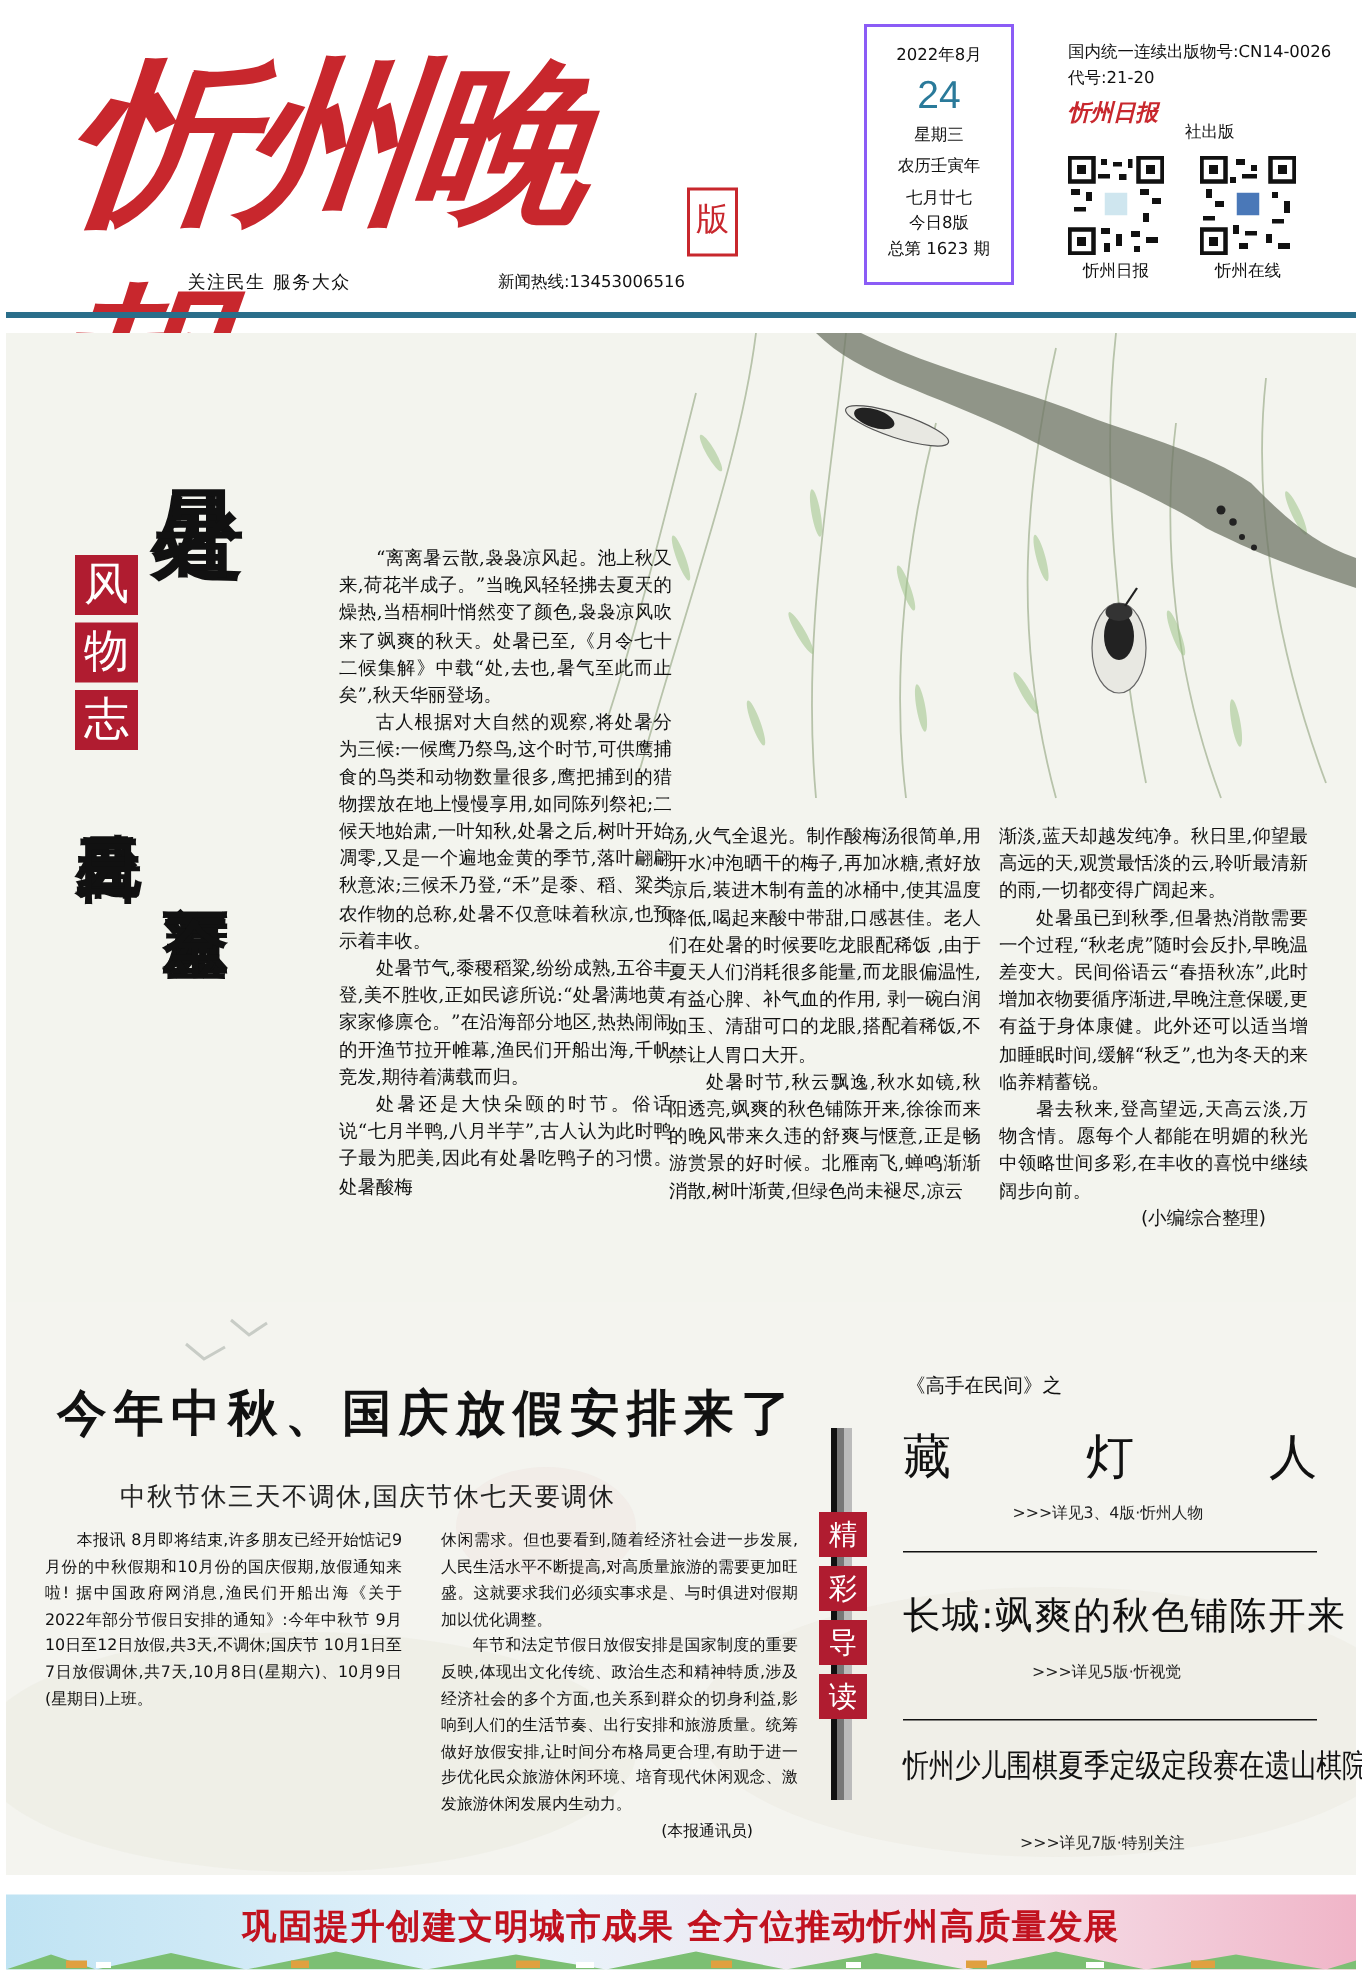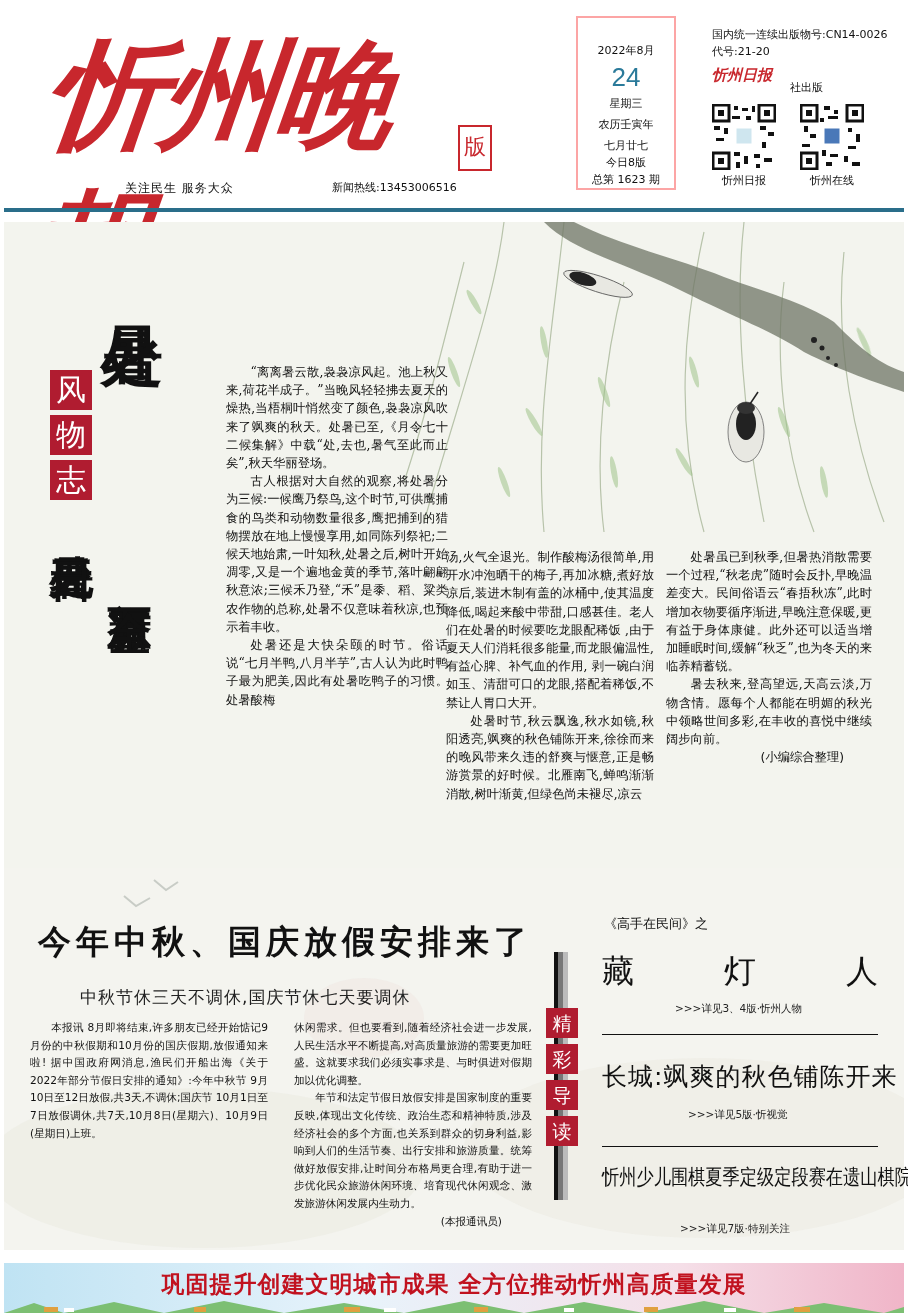--- a/index.html
+++ b/index.html
@@ -4,21 +4,21 @@
 <style>
   html,body{margin:0;padding:0;}
   body{width:908px;height:1315px;background:#ffffff;position:relative;overflow:hidden;font-family:"DejaVu Sans",sans-serif;color:#111;}
   .abs{position:absolute;}
   
   .logo{left:40px;top:20px;width:440px;height:160px;}
   .logo-text{position:absolute;left:0;top:0;font-family:"DejaVu Serif",serif;font-size:118px;font-weight:bold;color:#c8272d;letter-spacing:-4px;line-height:150px;font-style:italic;transform:skewX(-6deg);}
   .seal{position:absolute;left:418px;top:105px;width:30px;height:42px;border:2px solid #c8272d;color:#c8272d;font-size:22px;text-align:center;line-height:40px;font-family:"DejaVu Serif",serif;}
   .slogan{left:125px;top:180px;font-size:12px;color:#111;letter-spacing:1px;}
   .hotline{left:332px;top:180px;font-size:11px;color:#111;}
-  .datebox{left:576px;top:16px;width:100px;height:174px;border:2px solid #fca5a5;text-align:center;font-size:11px;line-height:17px;box-sizing:border-box;padding-top:24px;}
+  .datebox{left:576px;top:16px;width:100px;height:174px;border:2px solid #8b5cf6;text-align:center;font-size:11px;line-height:17px;box-sizing:border-box;padding-top:10px;}
   .datebox .day{font-size:26px;color:#2a7a9a;line-height:36px;font-family:"Liberation Sans",sans-serif;}
   .pubinfo{left:712px;top:26px;font-size:11px;line-height:17px;}
   .pub-logo{left:712px;top:66px;font-family:"DejaVu Serif",serif;font-style:italic;font-weight:bold;color:#c8272d;font-size:15px;}
   .pub-suffix{left:790px;top:80px;font-size:11px;}
   .qr-wrap{text-align:center;font-size:11px;}
   .rule{left:4px;top:208px;width:900px;height:4px;background:#2a6e8a;}
   
   .feature{left:4px;top:222px;width:900px;height:646px;background:#f3f4ee;}
   .willow{left:404px;top:222px;width:500px;height:318px;}
   .big-title{left:98px;top:276px;font-family:"DejaVu Serif",serif;font-size:62px;font-weight:bold;line-height:68px;writing-mode:vertical-rl;}
@@ -208,27 +208,29 @@
   <span>物</span>
   <span>志</span>
 </div>
 
 <div class="abs vtitle vt1">处暑无三日</div>
 <div class="abs vtitle vt2">新凉直万金</div>
 
 <div class="abs col c1">
   <p>“离离暑云散,袅袅凉风起。池上秋又来,荷花半成子。”当晚风轻轻拂去夏天的燥热,当梧桐叶悄然变了颜色,袅袅凉风吹来了飒爽的秋天。处暑已至,《月令七十二候集解》中载“处,去也,暑气至此而止矣”,秋天华丽登场。</p>
   <p>古人根据对大自然的观察,将处暑分为三候:一候鹰乃祭鸟,这个时节,可供鹰捕食的鸟类和动物数量很多,鹰把捕到的猎物摆放在地上慢慢享用,如同陈列祭祀;二候天地始肃,一叶知秋,处暑之后,树叶开始凋零,又是一个遍地金黄的季节,落叶翩翩秋意浓;三候禾乃登,“禾”是黍、稻、粱类农作物的总称,处暑不仅意味着秋凉,也预示着丰收。</p>
+  <p>处暑节气,黍稷稻粱,纷纷成熟,五谷丰登,美不胜收,正如民谚所说:“处暑满地黄,家家修廪仓。”在沿海部分地区,热热闹闹的开渔节拉开帷幕,渔民们开船出海,千帆竞发,期待着满载而归。</p>
   <p>处暑还是大快朵颐的时节。俗话说“七月半鸭,八月半芋”,古人认为此时鸭子最为肥美,因此有处暑吃鸭子的习惯。处暑酸梅</p>
 </div>
 <div class="abs col c2">
   <p class="noindent">汤,火气全退光。制作酸梅汤很简单,用开水冲泡晒干的梅子,再加冰糖,煮好放凉后,装进木制有盖的冰桶中,使其温度降低,喝起来酸中带甜,口感甚佳。老人们在处暑的时候要吃龙眼配稀饭 ,由于夏天人们消耗很多能量,而龙眼偏温性,有益心脾、补气血的作用, 剥一碗白润如玉、清甜可口的龙眼,搭配着稀饭,不禁让人胃口大开。</p>
   <p>处暑时节,秋云飘逸,秋水如镜,秋阳透亮,飒爽的秋色铺陈开来,徐徐而来的晚风带来久违的舒爽与惬意,正是畅游赏景的好时候。北雁南飞,蝉鸣渐渐消散,树叶渐黄,但绿色尚未褪尽,凉云</p>
 </div>
 <div class="abs col c3">
+  <p class="noindent">渐淡,蓝天却越发纯净。秋日里,仰望最高远的天,观赏最恬淡的云,聆听最清新的雨,一切都变得广阔起来。</p>
   <p>处暑虽已到秋季,但暑热消散需要一个过程,“秋老虎”随时会反扑,早晚温差变大。民间俗语云“春捂秋冻”,此时增加衣物要循序渐进,早晚注意保暖,更有益于身体康健。此外还可以适当增加睡眠时间,缓解“秋乏”,也为冬天的来临养精蓄锐。</p>
   <p>暑去秋来,登高望远,天高云淡,万物含情。愿每个人都能在明媚的秋光中领略世间多彩,在丰收的喜悦中继续阔步向前。</p>
   <div class="credit">(小编综合整理)</div>
 </div>
 
 <div class="abs lower">
   <svg width="900" height="382" style="position:absolute;left:0;top:0">
     <path d="M150 12 l12 10 l12 -8" stroke="#c8ccc6" stroke-width="2" fill="none"></path>
     <path d="M120 28 l12 10 l14 -8" stroke="#c8ccc6" stroke-width="2" fill="none"></path>
     <ellipse cx="200" cy="300" rx="220" ry="80" fill="#ecece4" opacity=".7"></ellipse>

